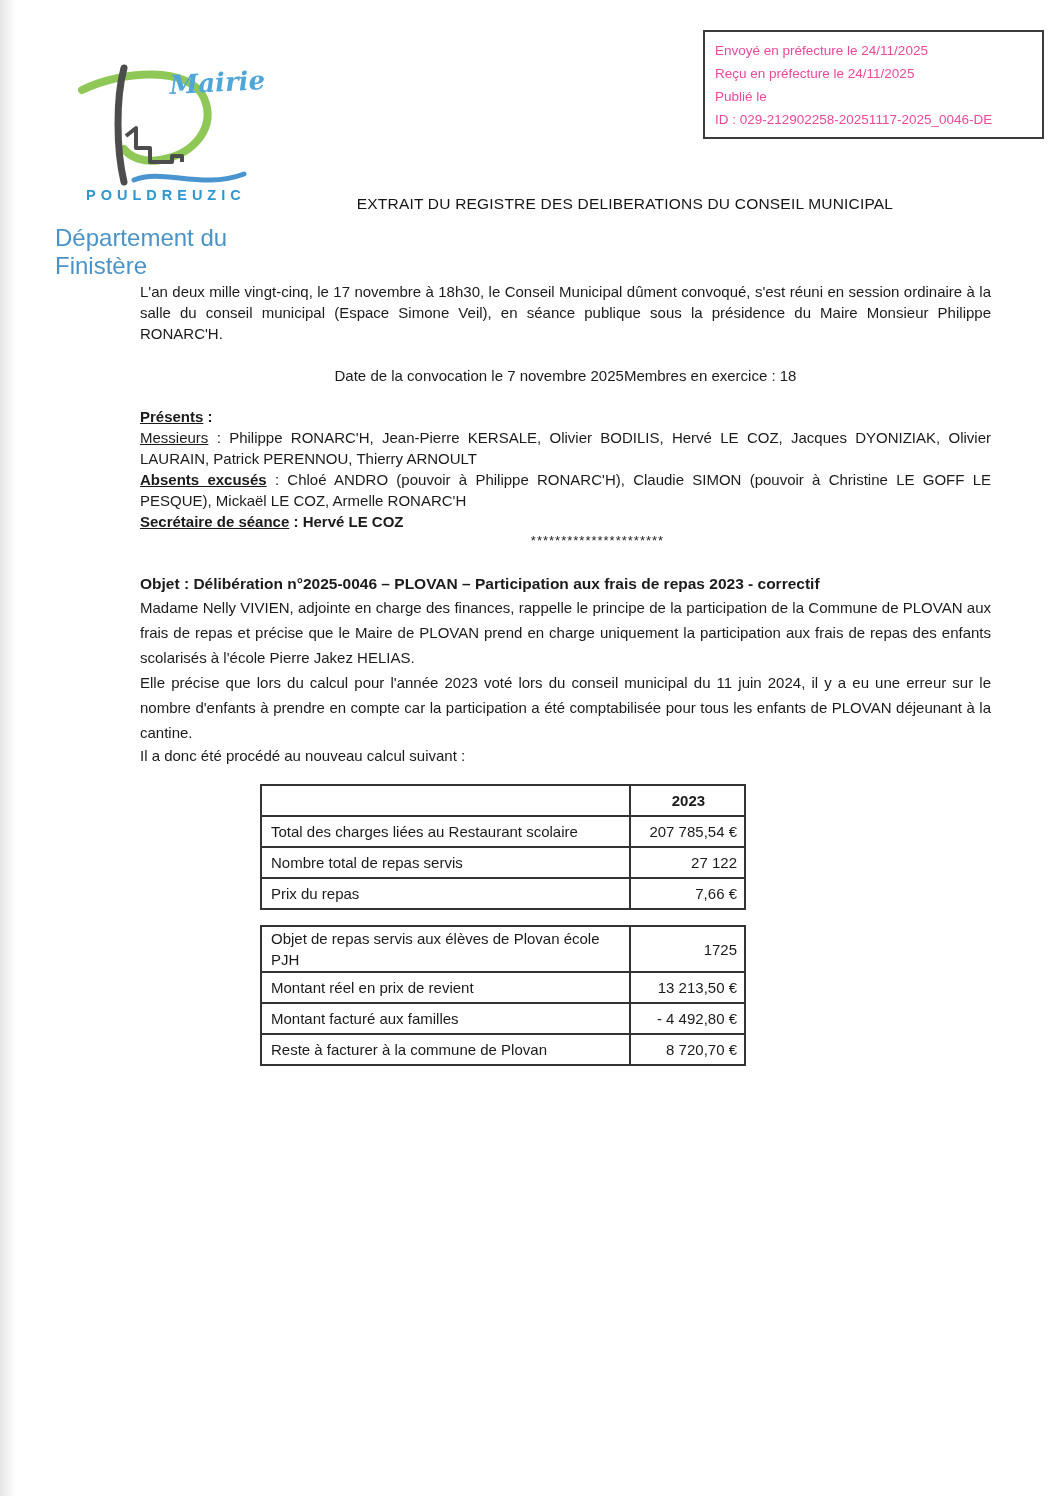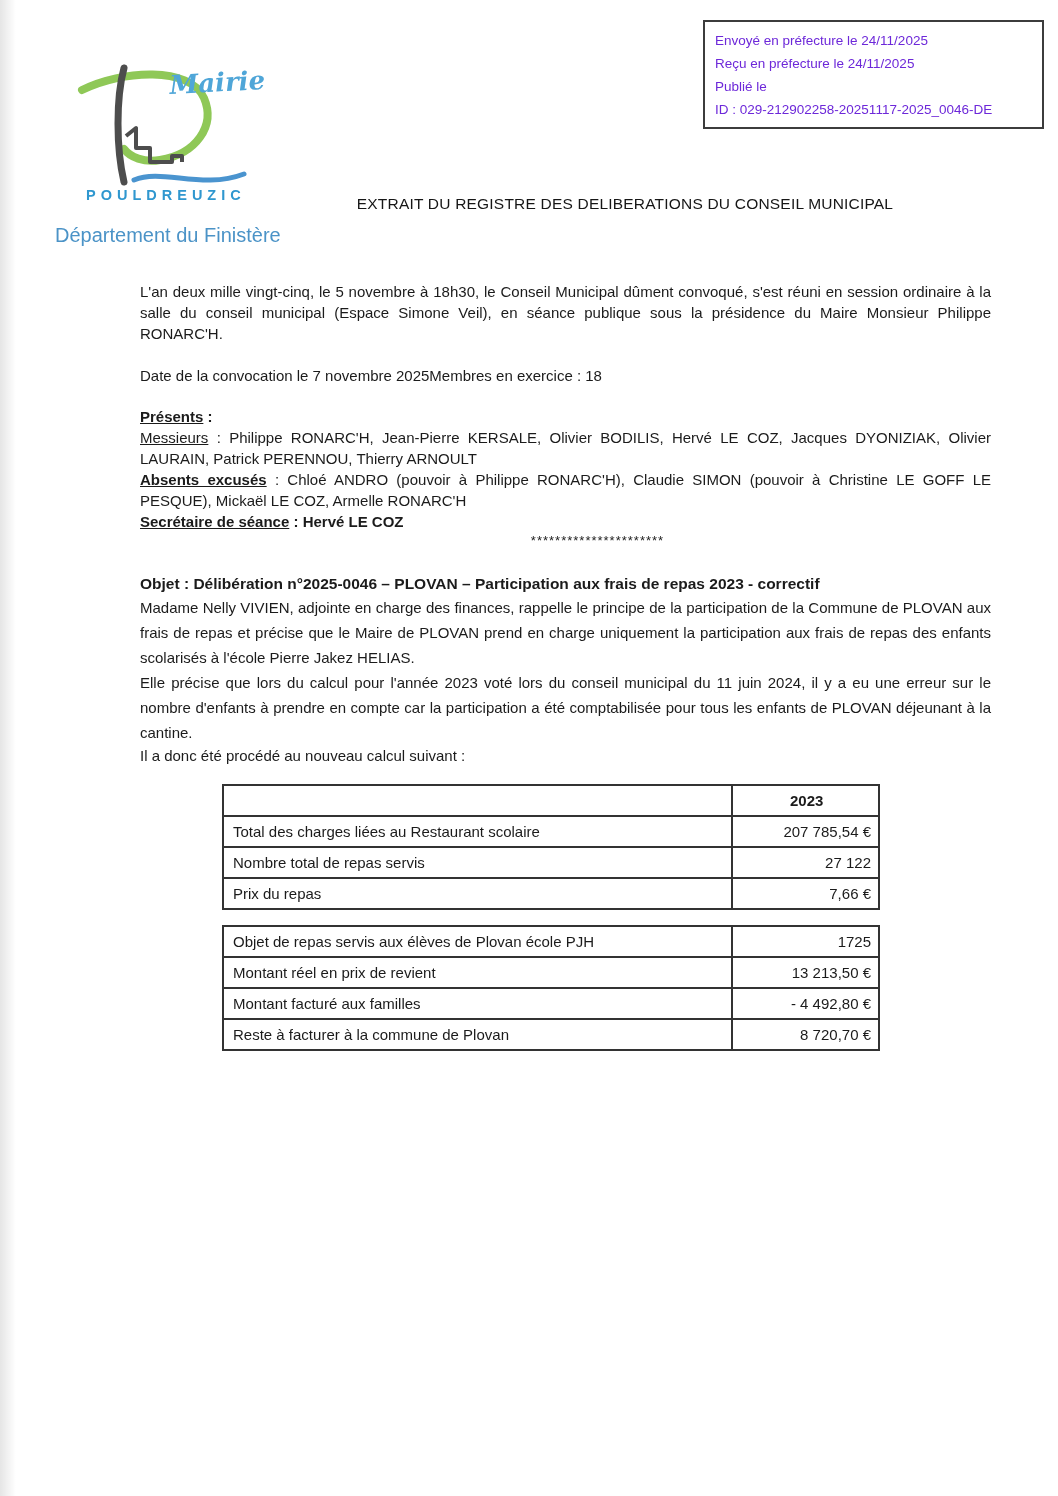--- a/index.html
+++ b/index.html
@@ -13,51 +13,51 @@
     overflow:hidden;
   }
   
   .scan-edge{
     position:absolute;left:0;top:0;bottom:0;width:16px;
     background:linear-gradient(to right, rgba(0,0,0,0.10), rgba(0,0,0,0));
     pointer-events:none;
   }
   
   .stamp{
-    position:absolute;left:703px;top:20px;width:341px;box-sizing:border-box;
+    position:absolute;left:703px;top:30px;width:341px;box-sizing:border-box;
     border:2px solid #3c3c3c;
     padding:7px 10px 6px 10px;
-    font-size:13.5px;line-height:23px;color:#6d28d9;
+    font-size:13.5px;line-height:23px;color:#ec4899;
     background:#fff;
   }
   
   .logo{position:absolute;left:72px;top:64px;width:210px;height:140px;}
   .commune{
     position:absolute;left:86px;top:187px;width:180px;
     font-size:14.5px;font-weight:bold;letter-spacing:5px;
     color:#2f97cf;
   }
   .departement{
     position:absolute;left:55px;top:224px;width:260px;
-    font-size:20px;color:#4b93c7;
+    font-size:24px;color:#4b93c7;
   }
   
   .doc-title{
     position:absolute;left:255px;top:195px;width:740px;
     text-align:center;font-size:15.5px;font-weight:normal;
     letter-spacing:0.2px;color:#161616;
   }
   
   .content{
     position:absolute;left:140px;top:281px;width:851px;
     font-size:15px;line-height:21px;
   }
   .content p{margin:0;text-align:justify;}
   .meta-row{
-    display:flex;justify-content:flex-start;align-items:flex-start;
+    display:flex;justify-content:center;align-items:flex-start;
     margin-top:21px;
   }
   .presents-heading{margin-top:20px;font-weight:bold;}
   .u{text-decoration:underline;}
   .b{font-weight:bold;}
   .absents-par{margin-top:16px;}
   .secretaire-par{margin-top:22px;}
   .separator{
     text-align:center;padding-left:64px;
     font-size:13px;letter-spacing:1px;line-height:18px;color:#222;
@@ -67,22 +67,22 @@
     font-size:15.5px;font-weight:bold;line-height:23px;
     text-align:left;
   }
   .body-par{line-height:25px;}
   .par-madame{margin-top:60px;}
   .par-elle{margin-top:38px;}
   .par-calc{margin-top:32px;line-height:21px;}
   
   table.calc{
     border-collapse:collapse;
-    margin-left:82px;
-    width:658px;
+    margin-left:120px;
+    width:486px;
     font-size:15px;color:#1b1b1b;
     background:#fff;
   }
   table.calc.first{margin-top:18px;}
   table.calc.second{margin-top:15px;}
   table.calc td{
     border:2px solid #333;
     height:27px;
     padding:1px 7px 1px 9px;
   }
@@ -114,21 +114,21 @@
 
   <text x="98" y="30" font-family="DejaVu Serif, serif" font-style="italic" font-weight="bold" font-size="26" fill="#4fa6d8" transform="rotate(-3 98 30)">Mairie</text>
 </svg>
 <div class="commune">POULDREUZIC</div>
 <div class="departement">Département du Finistère</div>
 
 <div class="doc-title">EXTRAIT DU REGISTRE DES DELIBERATIONS DU CONSEIL MUNICIPAL</div>
 
 <div class="content">
 
-  <p>L'an deux mille vingt-cinq, le 5 novembre à 18h30, le Conseil Municipal dûment convoqué, s'est réuni en session ordinaire à la salle du conseil municipal (Espace Simone Veil), en séance publique sous la présidence du Maire Monsieur Philippe RONARC'H.</p>
+  <p>L'an deux mille vingt-cinq, le 17 novembre à 18h30, le Conseil Municipal dûment convoqué, s'est réuni en session ordinaire à la salle du conseil municipal (Espace Simone Veil), en séance publique sous la présidence du Maire Monsieur Philippe RONARC'H.</p>
 
   <div class="meta-row">
     <span>Date de la convocation le 7 novembre 2025</span>
     <span>Membres en exercice : 18</span>
   </div>
 
   <div class="presents-heading">
     <span class="u">Présents</span><span> :</span>
   </div>
 

